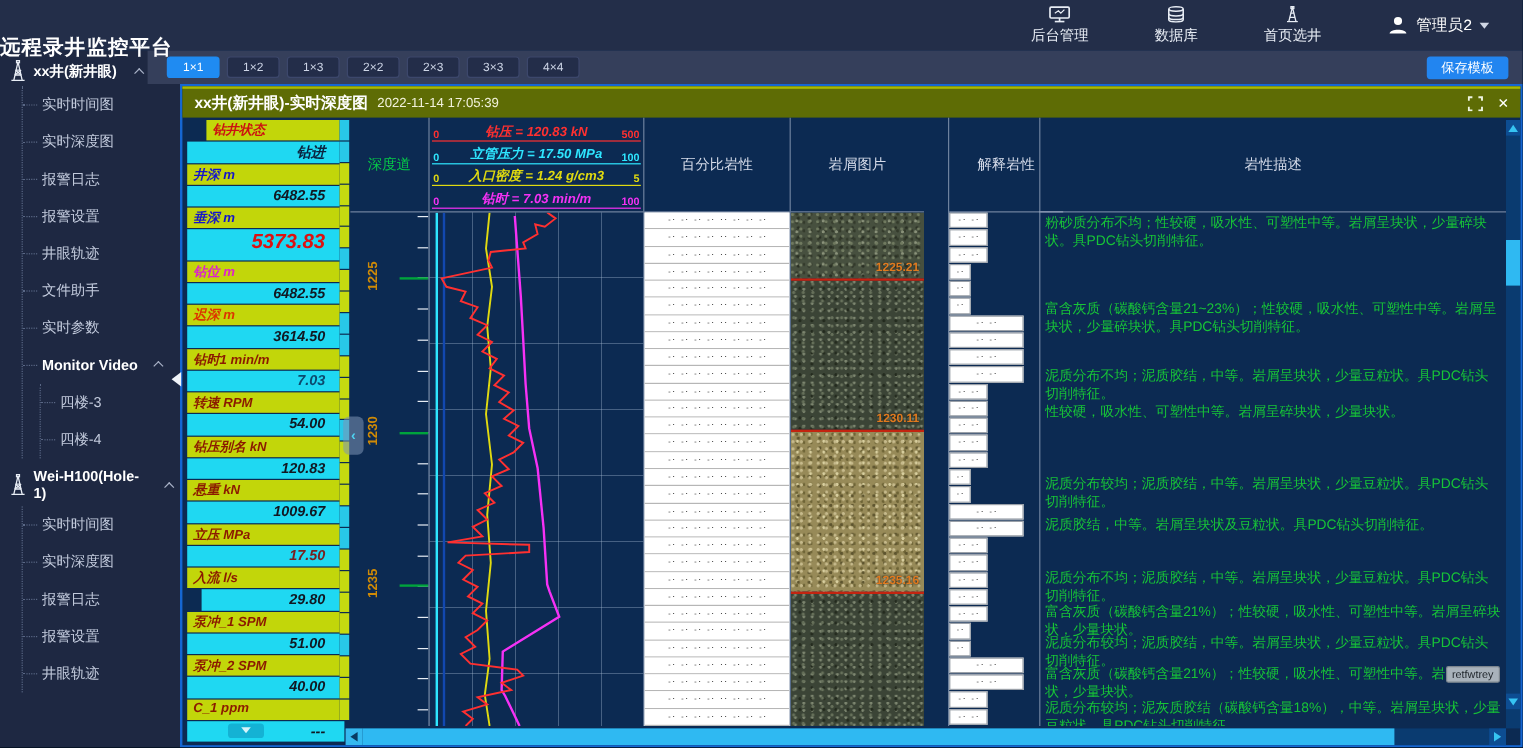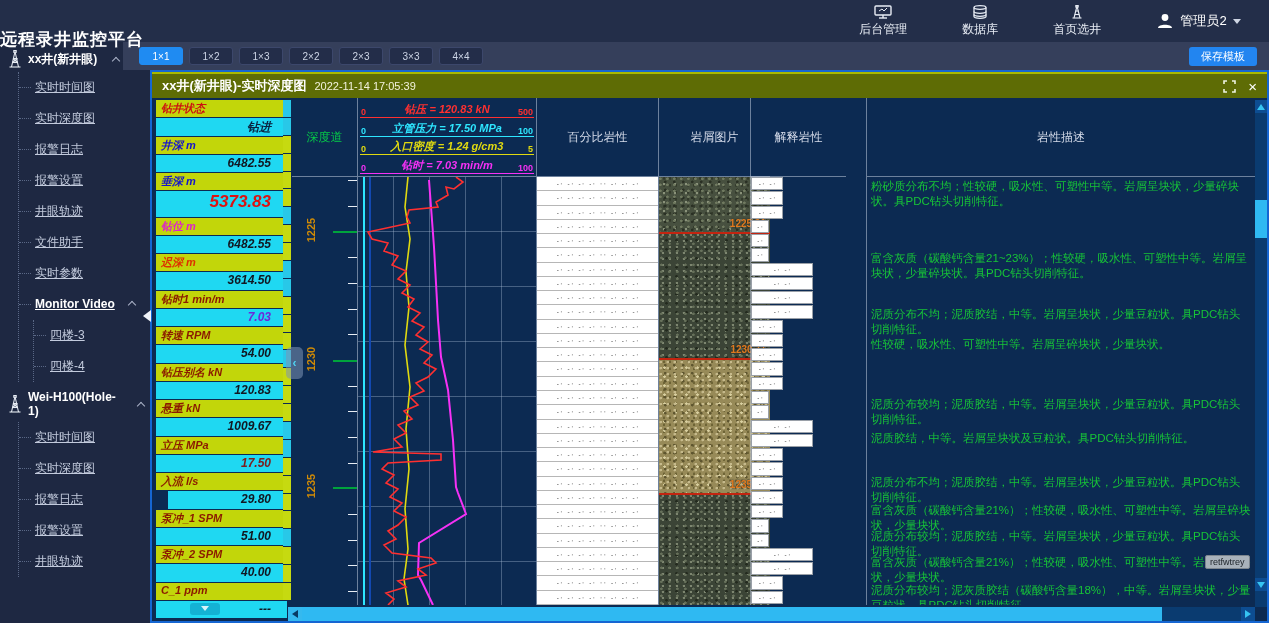--- a/index.html
+++ b/index.html
@@ -25,21 +25,21 @@
   #toolbar { position:absolute; left:123px; top:42px; width:1146px; height:28px; background:#353f5b; display:flex; align-items:center; gap:6px; padding-left:16px; z-index:20; }
   .layout-btn { min-width:44px; height:18px; border-radius:3px; background:#232d49; color:#cdd5e6; font-size:10px; display:flex; align-items:center; justify-content:center; cursor:pointer; border:1px solid #3c476b; }
   .layout-btn.active { background:#1f8bf2; color:#fff; border-color:#1f8bf2; }
   #save-template { margin-left:auto; margin-right:12px; background:#2285f0; color:#fff; font-size:11px; height:19px; padding:0 12px; border-radius:3px; display:flex; align-items:center; cursor:pointer; }
   
   #sidebar { position:absolute; left:0; top:42px; width:150px; height:581px; background:#1e2842; overflow:hidden; z-index:10; color:#c3cbdd; font-size:12px; }
   .well-root { display:flex; align-items:center; gap:6px; padding:8px 6px 4px 8px; color:#fff; font-weight:bold; cursor:pointer; }
   .well-root svg { width:14px; height:18px; flex:none; }
   .chev-up { width:6px; height:6px; border-left:1.5px solid #aab3c8; border-top:1.5px solid #aab3c8; transform:rotate(45deg); margin-left:10px; margin-top:3px; flex:none; }
   .tree-children { margin-left:18px; border-left:1px dotted #5a6886; }
-  .tree-item { position:relative; height:31px; line-height:31px; padding-left:16px; white-space:nowrap; cursor:pointer;text-decoration:underline; }
+  .tree-item { position:relative; height:31px; line-height:31px; padding-left:16px; white-space:nowrap; cursor:pointer; }
   .tree-item::before { content:""; position:absolute; left:0; top:15px; width:12px; border-top:1px dotted #5a6886; }
   .tree-item.bold { color:#fff; font-weight:bold; }
   .tree-sub { margin-left:14px; border-left:1px dotted #5a6886; }
   #sidebar-collapse { position:absolute; left:143px; top:310px; width:0; height:0; border-top:6px solid transparent; border-bottom:6px solid transparent; border-right:8px solid #f0f3f8; z-index:40; cursor:pointer; }
   
   #main { position:absolute; left:150px; top:70px; width:1119px; height:553px; border:2px solid #1566d2; background:#0c2a52; z-index:15; }
   #panel-titlebar { height:26px; background:#5e6c05; border-top:2px solid #a9b900; display:flex; align-items:center; padding:0 10px; gap:8px; }
   #panel-title { color:#fff; font-size:13px; font-weight:bold; }
   #panel-time { color:#f2f2dc; font-size:11px; }
   #titlebar-icons { margin-left:auto; display:flex; align-items:center; gap:12px; }
@@ -97,21 +97,21 @@
     background-size: 8px 7px, 10px 9px, 7px 6px; }
   .gravel-tan { background-color:#978a58;
     background-image: radial-gradient(circle at 25% 35%, #c6ba8c 0 1px, transparent 1.6px),
       radial-gradient(circle at 70% 65%, #5e552f 0 1px, transparent 1.6px),
       radial-gradient(circle at 50% 85%, #d8cf9f 0 1px, transparent 1.5px),
       radial-gradient(circle at 85% 25%, #6e6436 0 1px, transparent 1.6px);
     background-size: 7px 6px, 9px 8px, 11px 9px, 6px 7px; }
   .photo-line { position:absolute; left:0; width:100%; height:2px; background:#c32410; }
   .photo-depth { position:absolute; right:4px; color:#e07a1e; font-size:10px; font-weight:bold; text-shadow:0 0 2px #222; }
   
-  #interp-col { left:598px; width:96px; }
+  #interp-col { left:638px; width:96px; }
   #interp-blocks { display:flex; flex-direction:column; height:428px; }
   .interp-row { flex:1; position:relative; }
   .interp-cell { position:absolute; left:0; top:0; bottom:1px; background:#fff; border:1px solid #9aa0a8; color:#2a2a2a; font-size:6px; line-height:12px; text-align:center; overflow:hidden; font-family:"DejaVu Sans Mono",monospace; }
   
   #desc-col { left:714px; width:389px; }
   #desc-content { color:#17c437; font-size:11.5px; line-height:15px; }
   .desc-item { position:absolute; left:4px; right:4px; }
   #desc-tooltip { position:absolute; left:339px; top:378px; background:#a9b2bb; color:#1c2228; font-size:9px; padding:1px 4px; border:1px solid #7c858e; border-radius:2px; white-space:nowrap; z-index:6; }
   
   #vscroll { position:absolute; left:1103px; top:2px; width:12px; height:507px; background:#0a3b70; }
@@ -253,32 +253,32 @@
               <path d="M4 12 H1 V9"></path>
           </svg>
         </span>
         <span id="close-icon">×</span>
       </div>
     </div>
 
     <div id="panel-body">
 
       <div id="param-panel">
-          <div class="p-label" style="color: rgb(204, 17, 17);">钻井状态</div>
+          <div class="p-label" style="color: rgb(204, 17, 17); margin-left: 16px;">钻井状态</div>
           <div class="p-value" style="color: rgb(10, 35, 64);">钻进</div>
           <div class="p-label" style="color: rgb(20, 20, 204);">井深  m</div>
           <div class="p-value" style="color: rgb(17, 23, 34);">6482.55</div>
           <div class="p-label" style="color: rgb(20, 20, 204);">垂深  m</div>
           <div class="p-value big" style="color: rgb(221, 17, 17);">5373.83</div>
           <div class="p-label" style="color: rgb(221, 34, 204);">钻位  m</div>
           <div class="p-value" style="color: rgb(17, 23, 34);">6482.55</div>
           <div class="p-label" style="color: rgb(221, 51, 0);">迟深  m</div>
           <div class="p-value" style="color: rgb(17, 23, 34);">3614.50</div>
           <div class="p-label" style="color: rgb(139, 26, 0);">钻时1  min/m</div>
-          <div class="p-value" style="color: #6d28d9; padding-left: 12px;">7.03</div>
+          <div class="p-value" style="color: #0c4a6e; padding-left: 12px;">7.03</div>
           <div class="p-label" style="color: rgb(139, 26, 0);">转速  RPM</div>
           <div class="p-value" style="color: rgb(17, 23, 34);">54.00</div>
           <div class="p-label" style="color: rgb(139, 26, 0);">钻压别名  kN</div>
           <div class="p-value" style="color: rgb(17, 23, 34);">120.83</div>
           <div class="p-label" style="color: rgb(139, 26, 0);">悬重  kN</div>
           <div class="p-value" style="color: rgb(17, 23, 34);">1009.67</div>
           <div class="p-label" style="color: rgb(139, 26, 0);">立压  MPa</div>
           <div class="p-value" style="color: rgb(122, 32, 32);">17.50</div>
           <div class="p-label" style="color: rgb(139, 26, 0);">入流  l/s</div>
           <div class="p-value" style="color: rgb(17, 23, 34); margin-left: 12px;">29.80</div>

